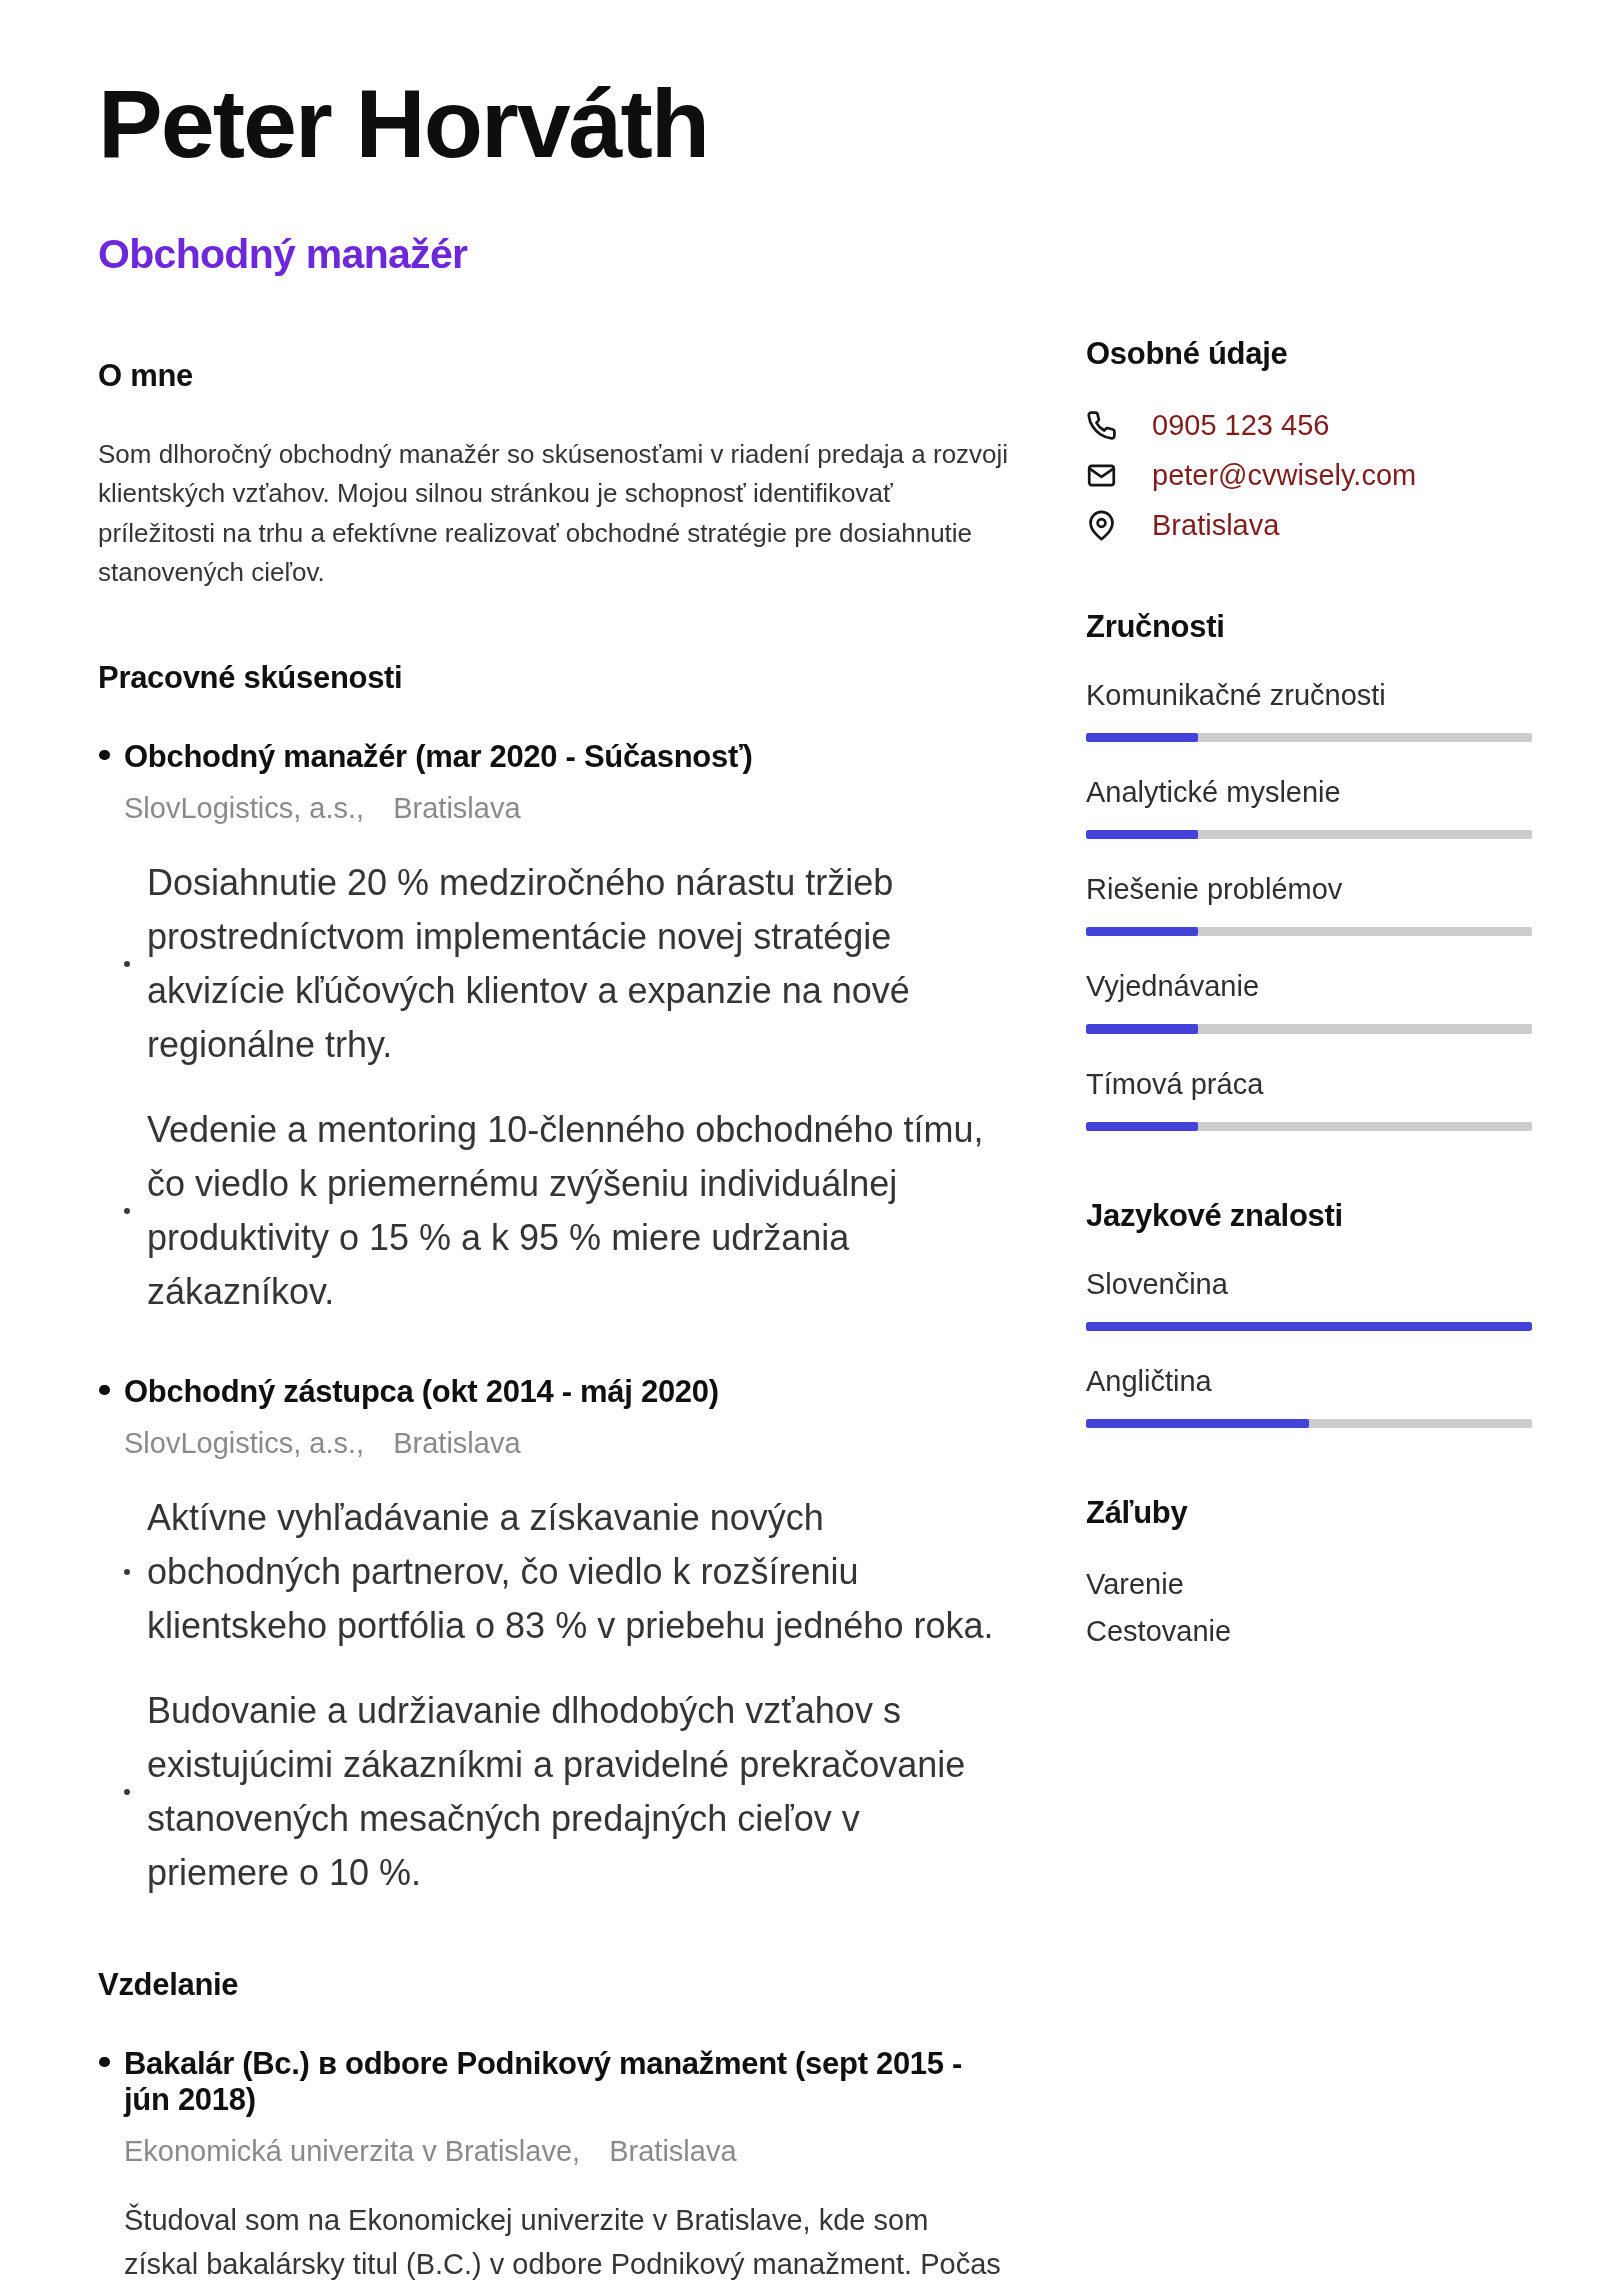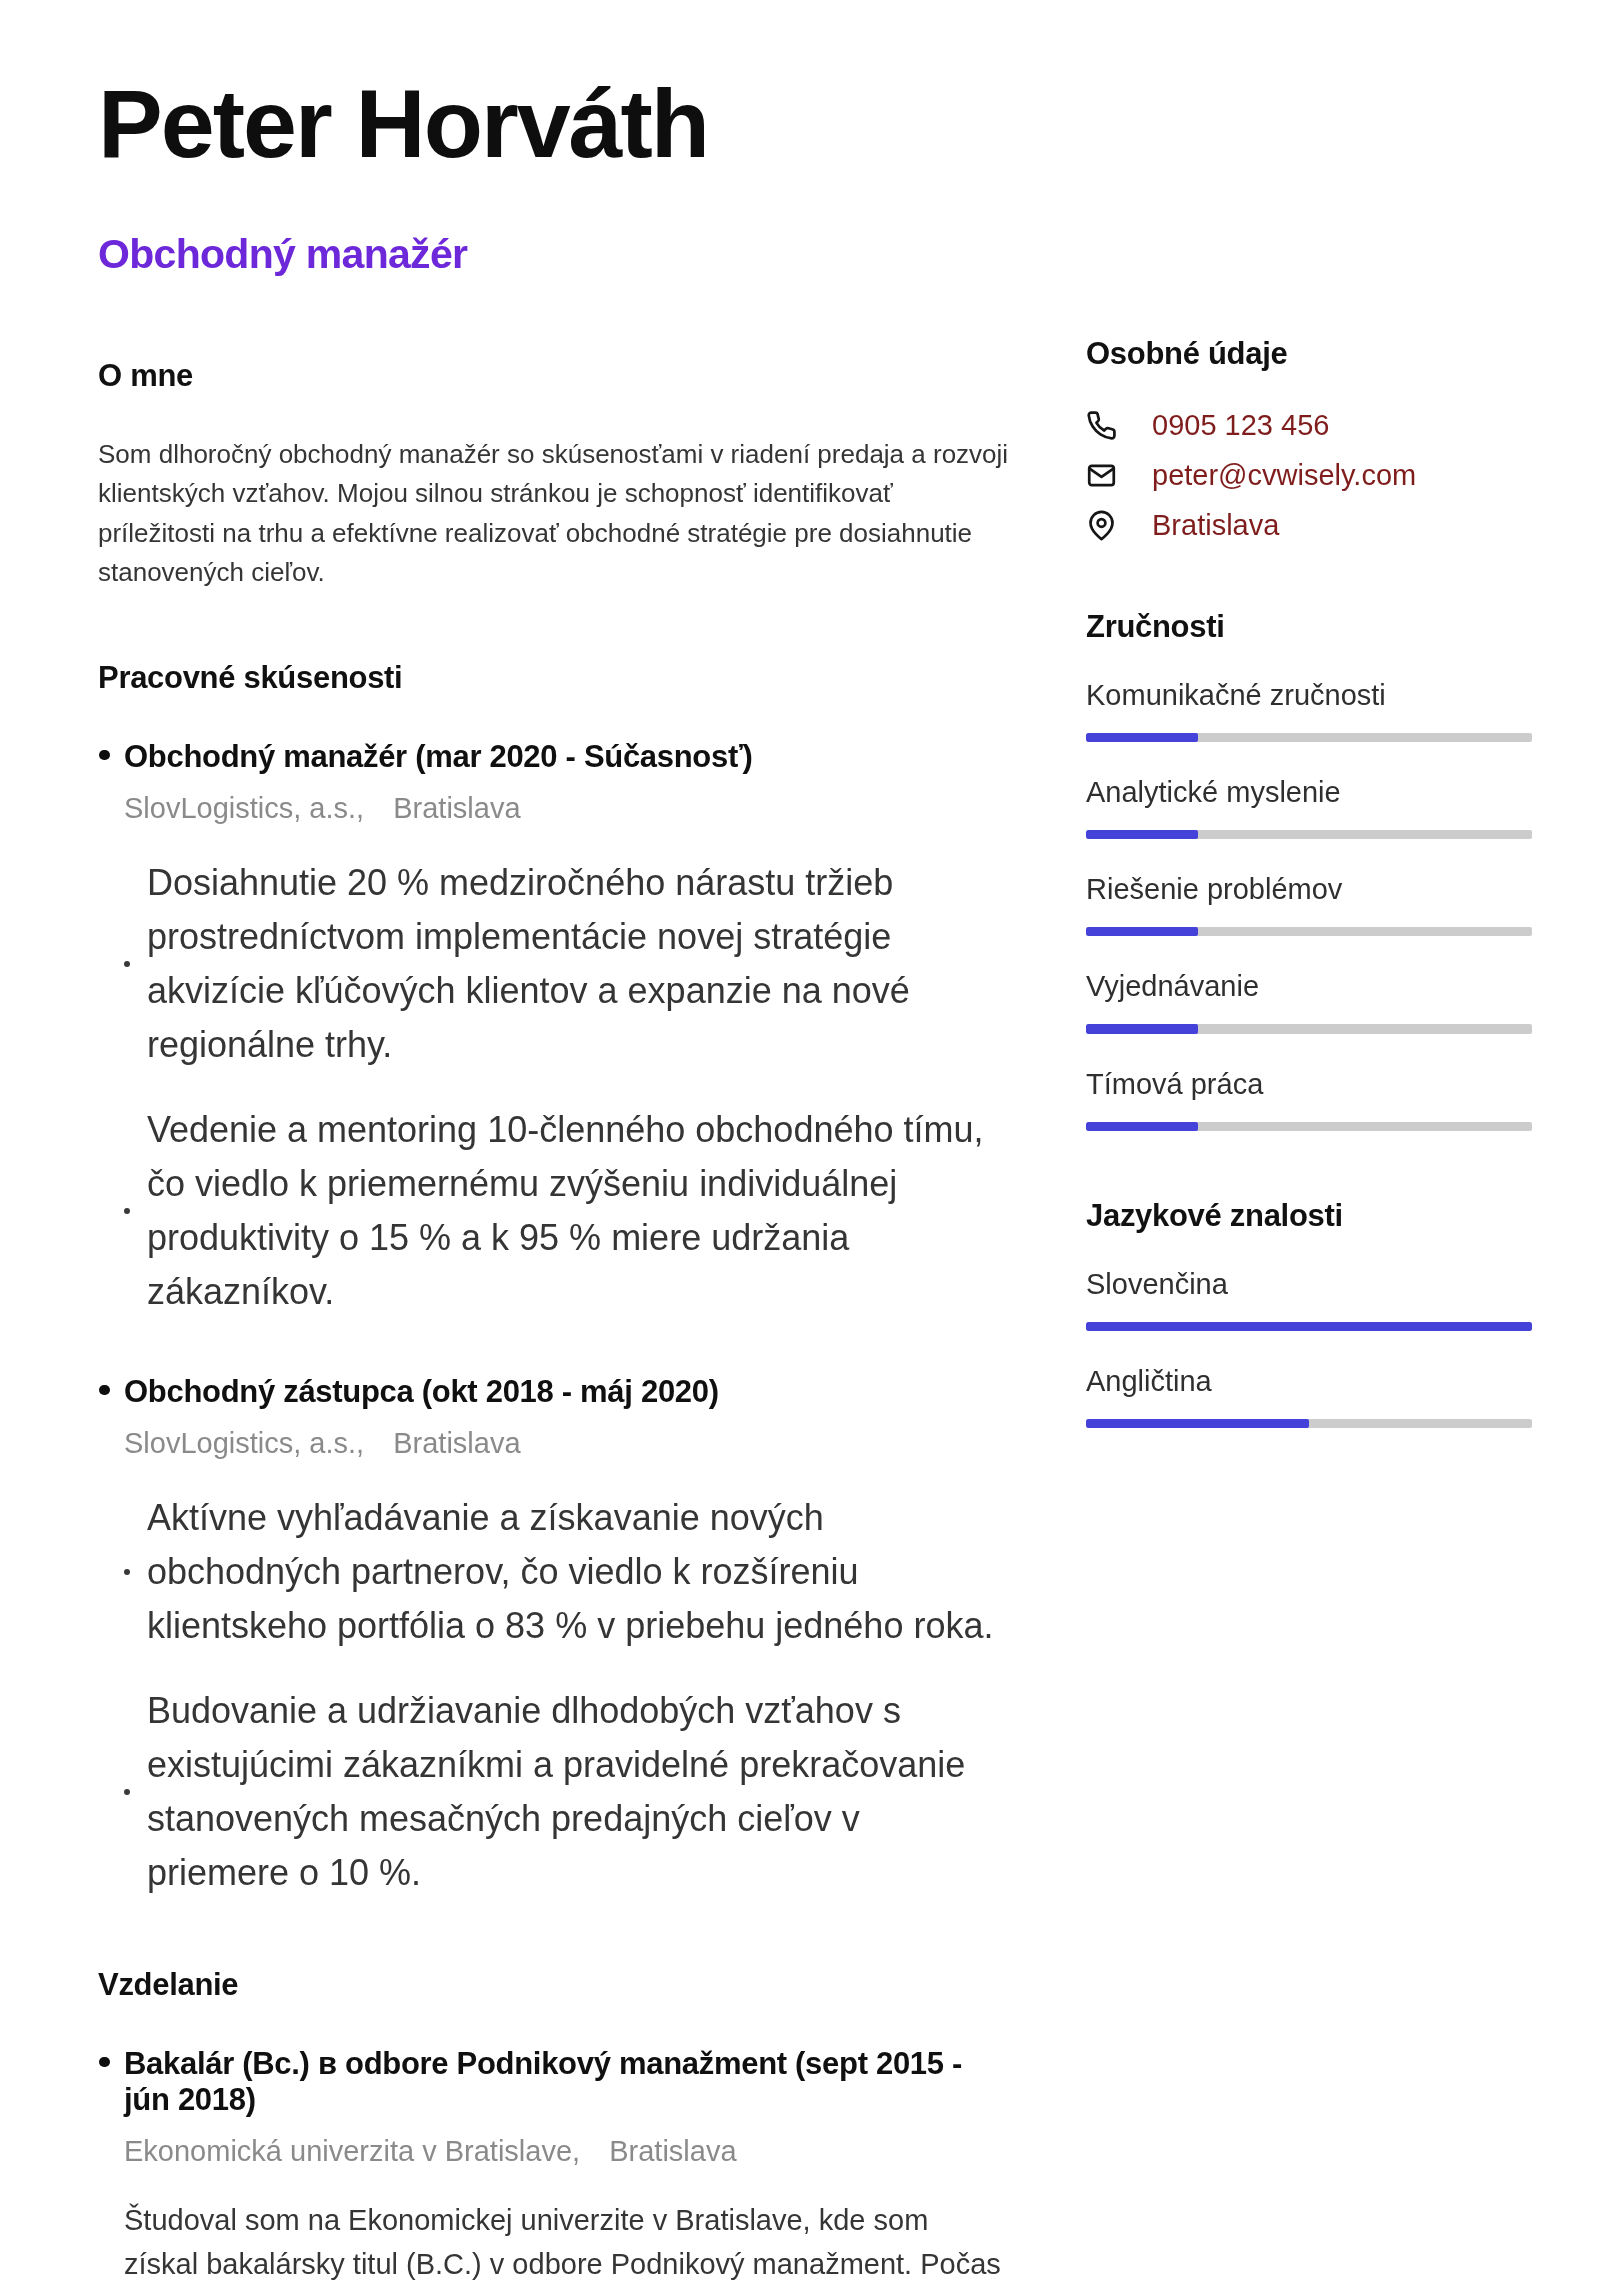--- a/index.html
+++ b/index.html
@@ -151,21 +151,21 @@
             <div class="desc-item">
               <span class="mini-dot"></span>
               <span class="desc-text">Vedenie a mentoring 10-členného obchodného tímu, čo viedlo k priemernému zvýšeniu individuálnej produktivity o 15 % a k 95 % miere udržania zákazníkov.</span>
             </div>
           </div>
         </div>
 
         <div class="entry" style="margin-top: 55px;">
           <div class="entry-title">
             <span class="bullet-dot"></span>
-            <span>Obchodný zástupca (okt 2018 - máj 2020)</span>
+            <span>Obchodný zástupca (okt 2014 - máj 2020)</span>
           </div>
           <div class="entry-meta">
             <span>SlovLogistics, a.s.,</span>
             <span class="meta-location">Bratislava</span>
           </div>
           <div class="entry-desc-list">
             <div class="desc-item">
               <span class="mini-dot"></span>
               <span class="desc-text">Aktívne vyhľadávanie a získavanie nových obchodných partnerov, čo viedlo k rozšíreniu klientskeho portfólia o 83 % v priebehu jedného roka.</span>
             </div>
@@ -288,17 +288,24 @@
           <div class="meter-item">
             <div class="meter-label">Angličtina</div>
             <div class="meter-track">
               <div class="meter-fill" style="width: 50%;"></div>
             </div>
           </div>
 
         </div>
       </div>
 
+      <div class="sidebar-section">
+        <div class="sec-heading">Záľuby</div>
+        <div class="hobby-list">
+          <div class="hobby-item">Varenie</div>
+          <div class="hobby-item">Cestovanie</div>
+        </div>
+      </div>
 
     </div>
   </div>
 </div>
 
 
 </body></html>

